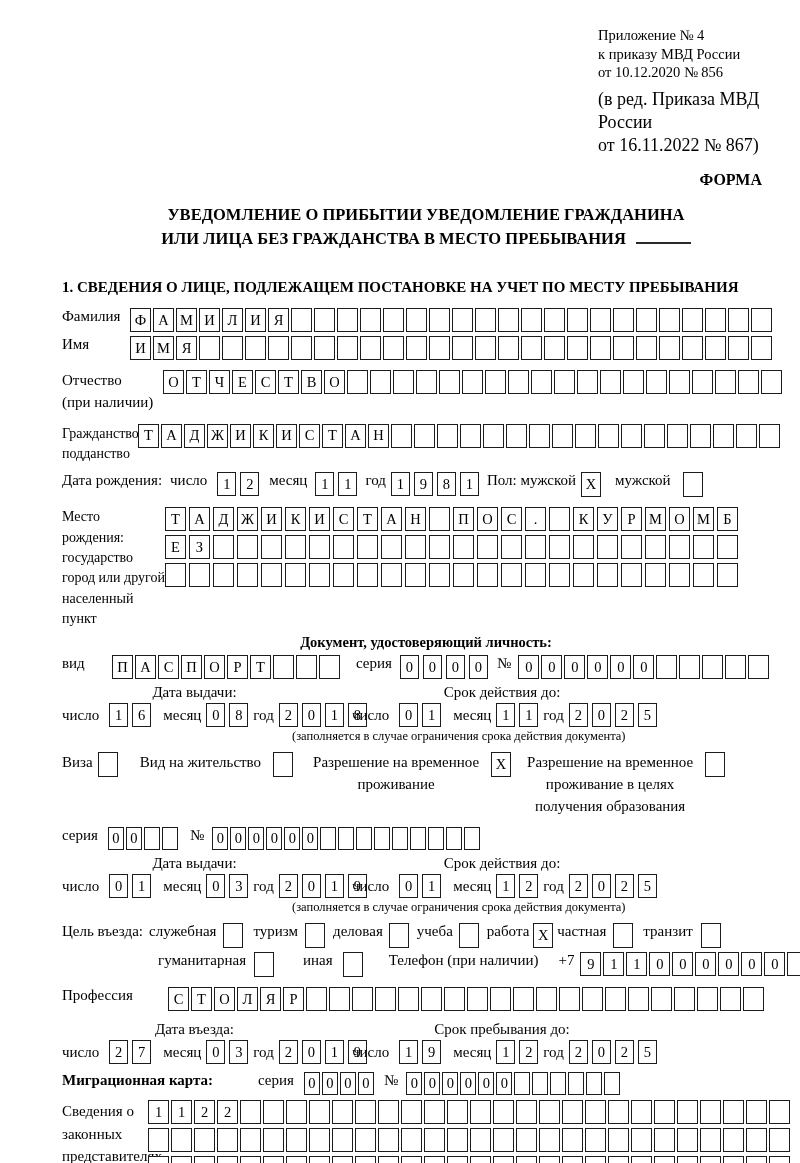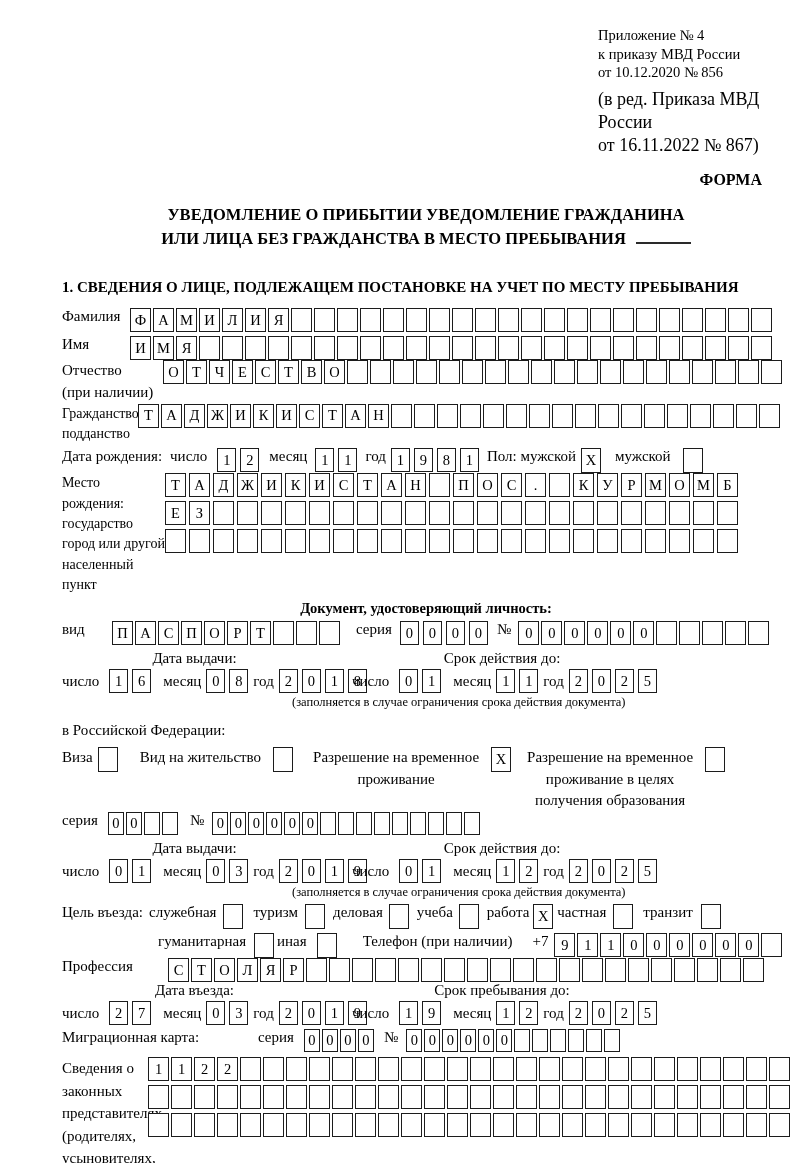--- a/index.html
+++ b/index.html
@@ -48,21 +48,21 @@
   .opt .olbl { white-space:pre-line; line-height:1.45; }
   .opt .olbl.ctr { text-align:center;font-family:Liberation Serif, serif; }
 
   .purpose2 { margin-left:96px; }
   .center-bold { text-align:center; font-weight:bold; font-size:14.5px; margin-top:5px; }
 
   .reps { display:flex; align-items:flex-start; margin-top:5px; font-size:15px; }
   .reps-label { width:86px; flex-shrink:0; white-space:pre-line; line-height:1.5; }
   .reps-rows .cells { margin-bottom:4px; }
 
-  .mt8 { } .mt6 { margin-top:0; }
+  .mt8 { margin-top:8px; } .mt6 { margin-top:10px; }
 </style>
 </head>
 <body>
 
 <div class="page">
 
   <div class="ref">
     <div>Приложение № 4</div>
     <div>к приказу МВД России</div>
     <div>от 10.12.2020 № 856</div>
@@ -416,21 +416,20 @@
             <span class="cell dg">0</span>
             <span class="cell dg">2</span>
             <span class="cell dg">5</span>
           </span>
       </div>
     </div>
   </div>
   <div class="dnote">(заполняется в случае ограничения срока действия документа)</div>
 
   <div class="intro">
-    <div>в Российской Федерации:</div>
   </div>
 
   <div class="permit-row">
     <span class="opt">
       <span class="olbl">Виза</span>
       <span class="cells" style="margin-left:5px;">
           <span class="cell cb"></span>
         </span>
     </span>
     <span class="opt" style="margin-left:22px;justify-content:space-between;">
@@ -563,21 +562,21 @@
     <span class="lbl" style="margin-left:10px;">транзит</span>
     <span class="cells" style="margin-left:8px;">
         <span class="cell cb"></span>
       </span>
   </div>
   <div class="frow purpose2">
     <span class="lbl">гуманитарная</span>
     <span class="cells" style="margin-left:8px;">
         <span class="cell cb"></span>
       </span>
-    <span class="lbl" style="margin-left:3px;">иная</span>
+    <span class="lbl" style="margin-left:29px;">иная</span>
     <span class="cells" style="margin-left:10px;">
         <span class="cell cb"></span>
       </span>
     <span class="lbl" style="margin-left:26px;">Телефон (при наличии)</span>
     <span class="lbl" style="margin:0 6px 0 20px;">+7</span>
     <span class="cells">
         <span class="cell">9</span>
         <span class="cell">1</span>
         <span class="cell">1</span>
         <span class="cell">0</span>
@@ -665,21 +664,21 @@
             <span class="cell dg">2</span>
             <span class="cell dg">0</span>
             <span class="cell dg">2</span>
             <span class="cell dg">5</span>
           </span>
       </div>
     </div>
   </div>
 
   <div class="frow mt8">
-    <span class="lbl" style="width:172px;">Миграционная карта:</span>
+    <span class="lbl" style="width:172px;font-weight:bold;">Миграционная карта:</span>
     <span class="lbl" style="margin:0 10px 0 24px;">серия</span>
     <span class="cells">
         <span class="cell sm">0</span>
         <span class="cell sm">0</span>
         <span class="cell sm">0</span>
         <span class="cell sm">0</span>
       </span>
     <span class="lbl" style="margin:0 8px 0 10px;">№</span>
     <span class="cells">
         <span class="cell sm">0</span>

